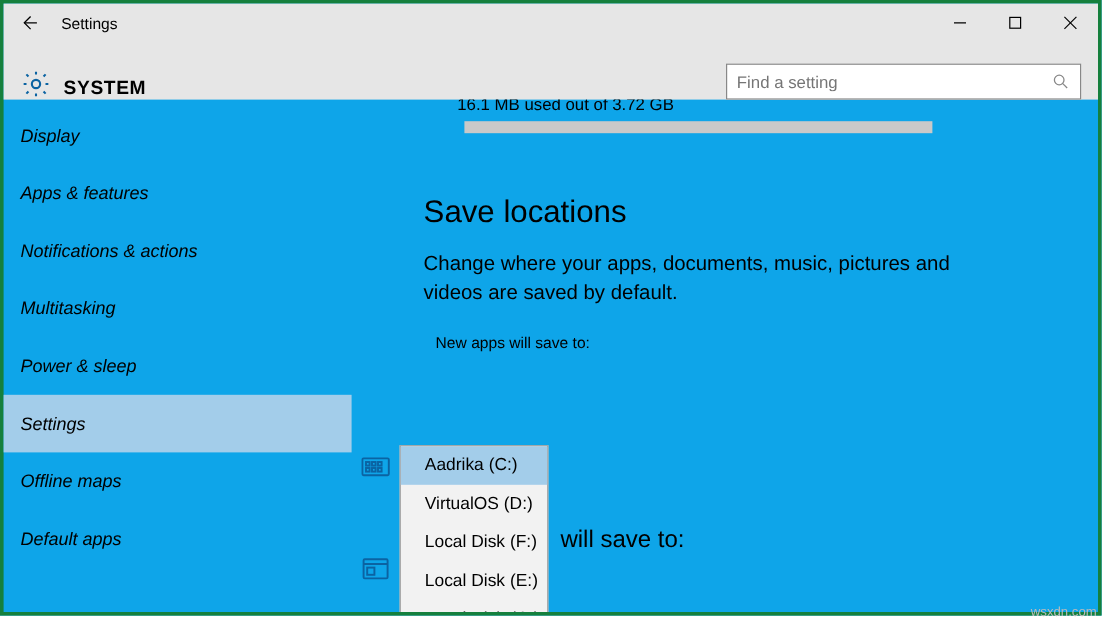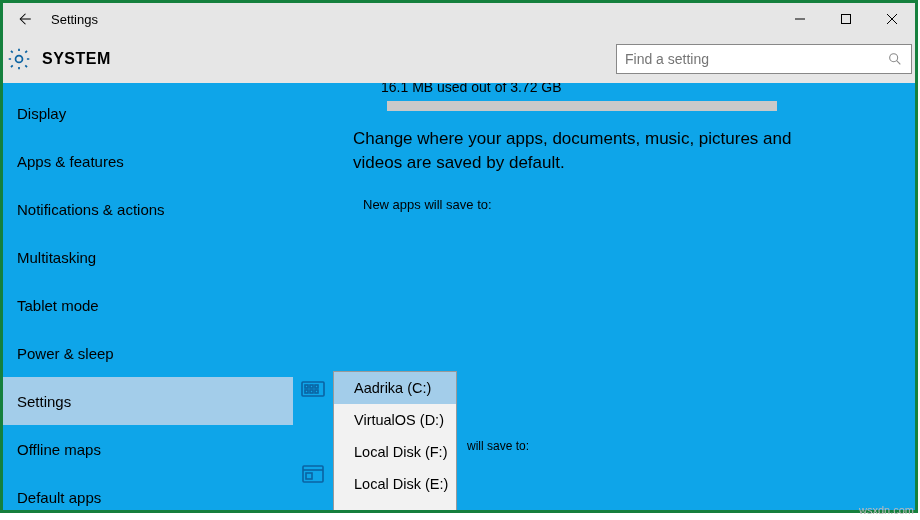--- a/index.html
+++ b/index.html
@@ -5,40 +5,40 @@
     * { margin: 0; padding: 0; box-sizing: border-box; font-family: "Segoe UI", Arial, sans-serif; }
     body { width: 920px; height: 520px; background: #fff; overflow: hidden; position: relative; }
     .window { width: 918px; height: 513px; border: 3px solid #15803d; position: relative; background: #0ea5e9; }
     
     .titlebar { height: 32px; display: flex; align-items: center; background: #e6e6e6; }
     .back-btn { width: 42px; height: 32px; display: flex; align-items: center; justify-content: center; }
     .titlebar-title { font-size: 13px; color: #000; margin-left: 6px; }
     .win-controls { margin-left: auto; display: flex; }
     .win-ctrl { width: 46px; height: 32px; display: flex; align-items: center; justify-content: center; }
     
-    .header { height: 48px; background: #e6e6e6; display: flex; align-items: center; padding: 0 3px; }
+    .header { height: 48px; background: #e6e6e6; display: flex; align-items: flex-end; padding: 0 14px; }
     .gear { margin-right: 10px; display: flex; align-items: center; }
     .header-title { font-weight: 700; font-size: 16px; letter-spacing: 0.5px; color: #000; }
     .search-wrap { margin-left: auto; width: 296px; height: 30px; border: 1px solid #888; background: #fff; display: flex; align-items: center; padding: 0 8px; }
     .search-wrap input { flex: 1; border: none; outline: none; font-size: 14px; color: #555; background: transparent; }
     
     .body { display: flex; height: calc(100% - 80px); }
     .sidebar { width: 290px; padding-top: 6px; }
-    .sidebar-item { height: 48px; display: flex; align-items: center; padding-left: 14px; font-size: 15px; color: #000; cursor: default; }
+    .sidebar-item { height: 48px; display: flex; align-items: center; padding-left: 14px; font-size: 15px; color: #000; cursor: default; font-style: italic; }
     .sidebar-item.selected { background: #a3cdea; }
     .content { flex: 1; padding: 0 20px 0 60px; position: relative; overflow: hidden; }
     .storage-cut { font-size: 14px; color: #000; margin-top: -4px; }
     .storage-bar { margin-top: 6px; margin-left: 6px; width: 390px; height: 10px; background: #c9c9c9; }
     .section-title { font-size: 26px; font-weight: 400; color: #000; margin-top: 50px; }
     .section-sub { font-size: 17px; color: #000; margin-top: 16px; max-width: 450px; line-height: 1.4; }
     .field-label { font-size: 13px; color: #000; margin-top: 22px; margin-left: 10px; }
     .dropdown-list { position: absolute; top: 288px; left: 40px; width: 124px; border: 1px solid #999; background: #f2f2f2; z-index: 10; }
     .dropdown-item { height: 32px; display: flex; align-items: center; padding-left: 20px; font-size: 14.5px; color: #000; }
     .dropdown-item.selected { background: #a3cdea; }
-    .peek-label { position: absolute; left: 174px; font-size: 12px; color: #000; }
+    .peek-label { position: absolute; left: 174px; font-size: 20px; color: #000; }
     .peek-icon { position: absolute; left: 0; width: 40px; display: flex; justify-content: center; color: #0a64a4; }
     .watermark { position: absolute; bottom: 4px; right: 6px; font-size: 11px; color: #bbb; font-family: Arial, sans-serif; margin-top: 34px;}
   </style>
 </head>
 <body>
 
 <div class="window">
 
   <div class="titlebar">
     <div class="back-btn">
@@ -84,33 +84,33 @@
         </svg>
     </div>
   </div>
 
   <div class="body">
     <div class="sidebar" id="sidebar">
         <div class="sidebar-item">Display</div>
         <div class="sidebar-item">Apps &amp; features</div>
         <div class="sidebar-item">Notifications &amp; actions</div>
         <div class="sidebar-item">Multitasking</div>
-        <div class="sidebar-item">Tablet mode</div>
         <div class="sidebar-item">Power &amp; sleep</div>
         <div class="sidebar-item selected">Settings</div>
         <div class="sidebar-item">Offline maps</div>
         <div class="sidebar-item">Default apps</div>
       </div>
 
     <div class="content">
       <div style="margin-left: 28px;">
         <div class="storage-cut">16.1 MB used out of 3.72 GB</div>
         <div class="storage-bar"></div>
       </div>
 
+      <div class="section-title">Save locations</div>
       <div class="section-sub">Change where your apps, documents, music, pictures and videos are saved by default.</div>
 
       <div class="field-label">New apps will save to:</div>
 
       <div class="peek-icon" style="top:296px;">
         <svg width="24" height="20" viewBox="0 0 24 20" fill="none" stroke="#0b63a2" stroke-width="1.6">
             <rect x="1" y="3" width="22" height="14" rx="1"></rect>
             <rect x="4" y="6" width="3" height="3"></rect>
             <rect x="9" y="6" width="3" height="3"></rect>
             <rect x="14" y="6" width="3" height="3"></rect>

